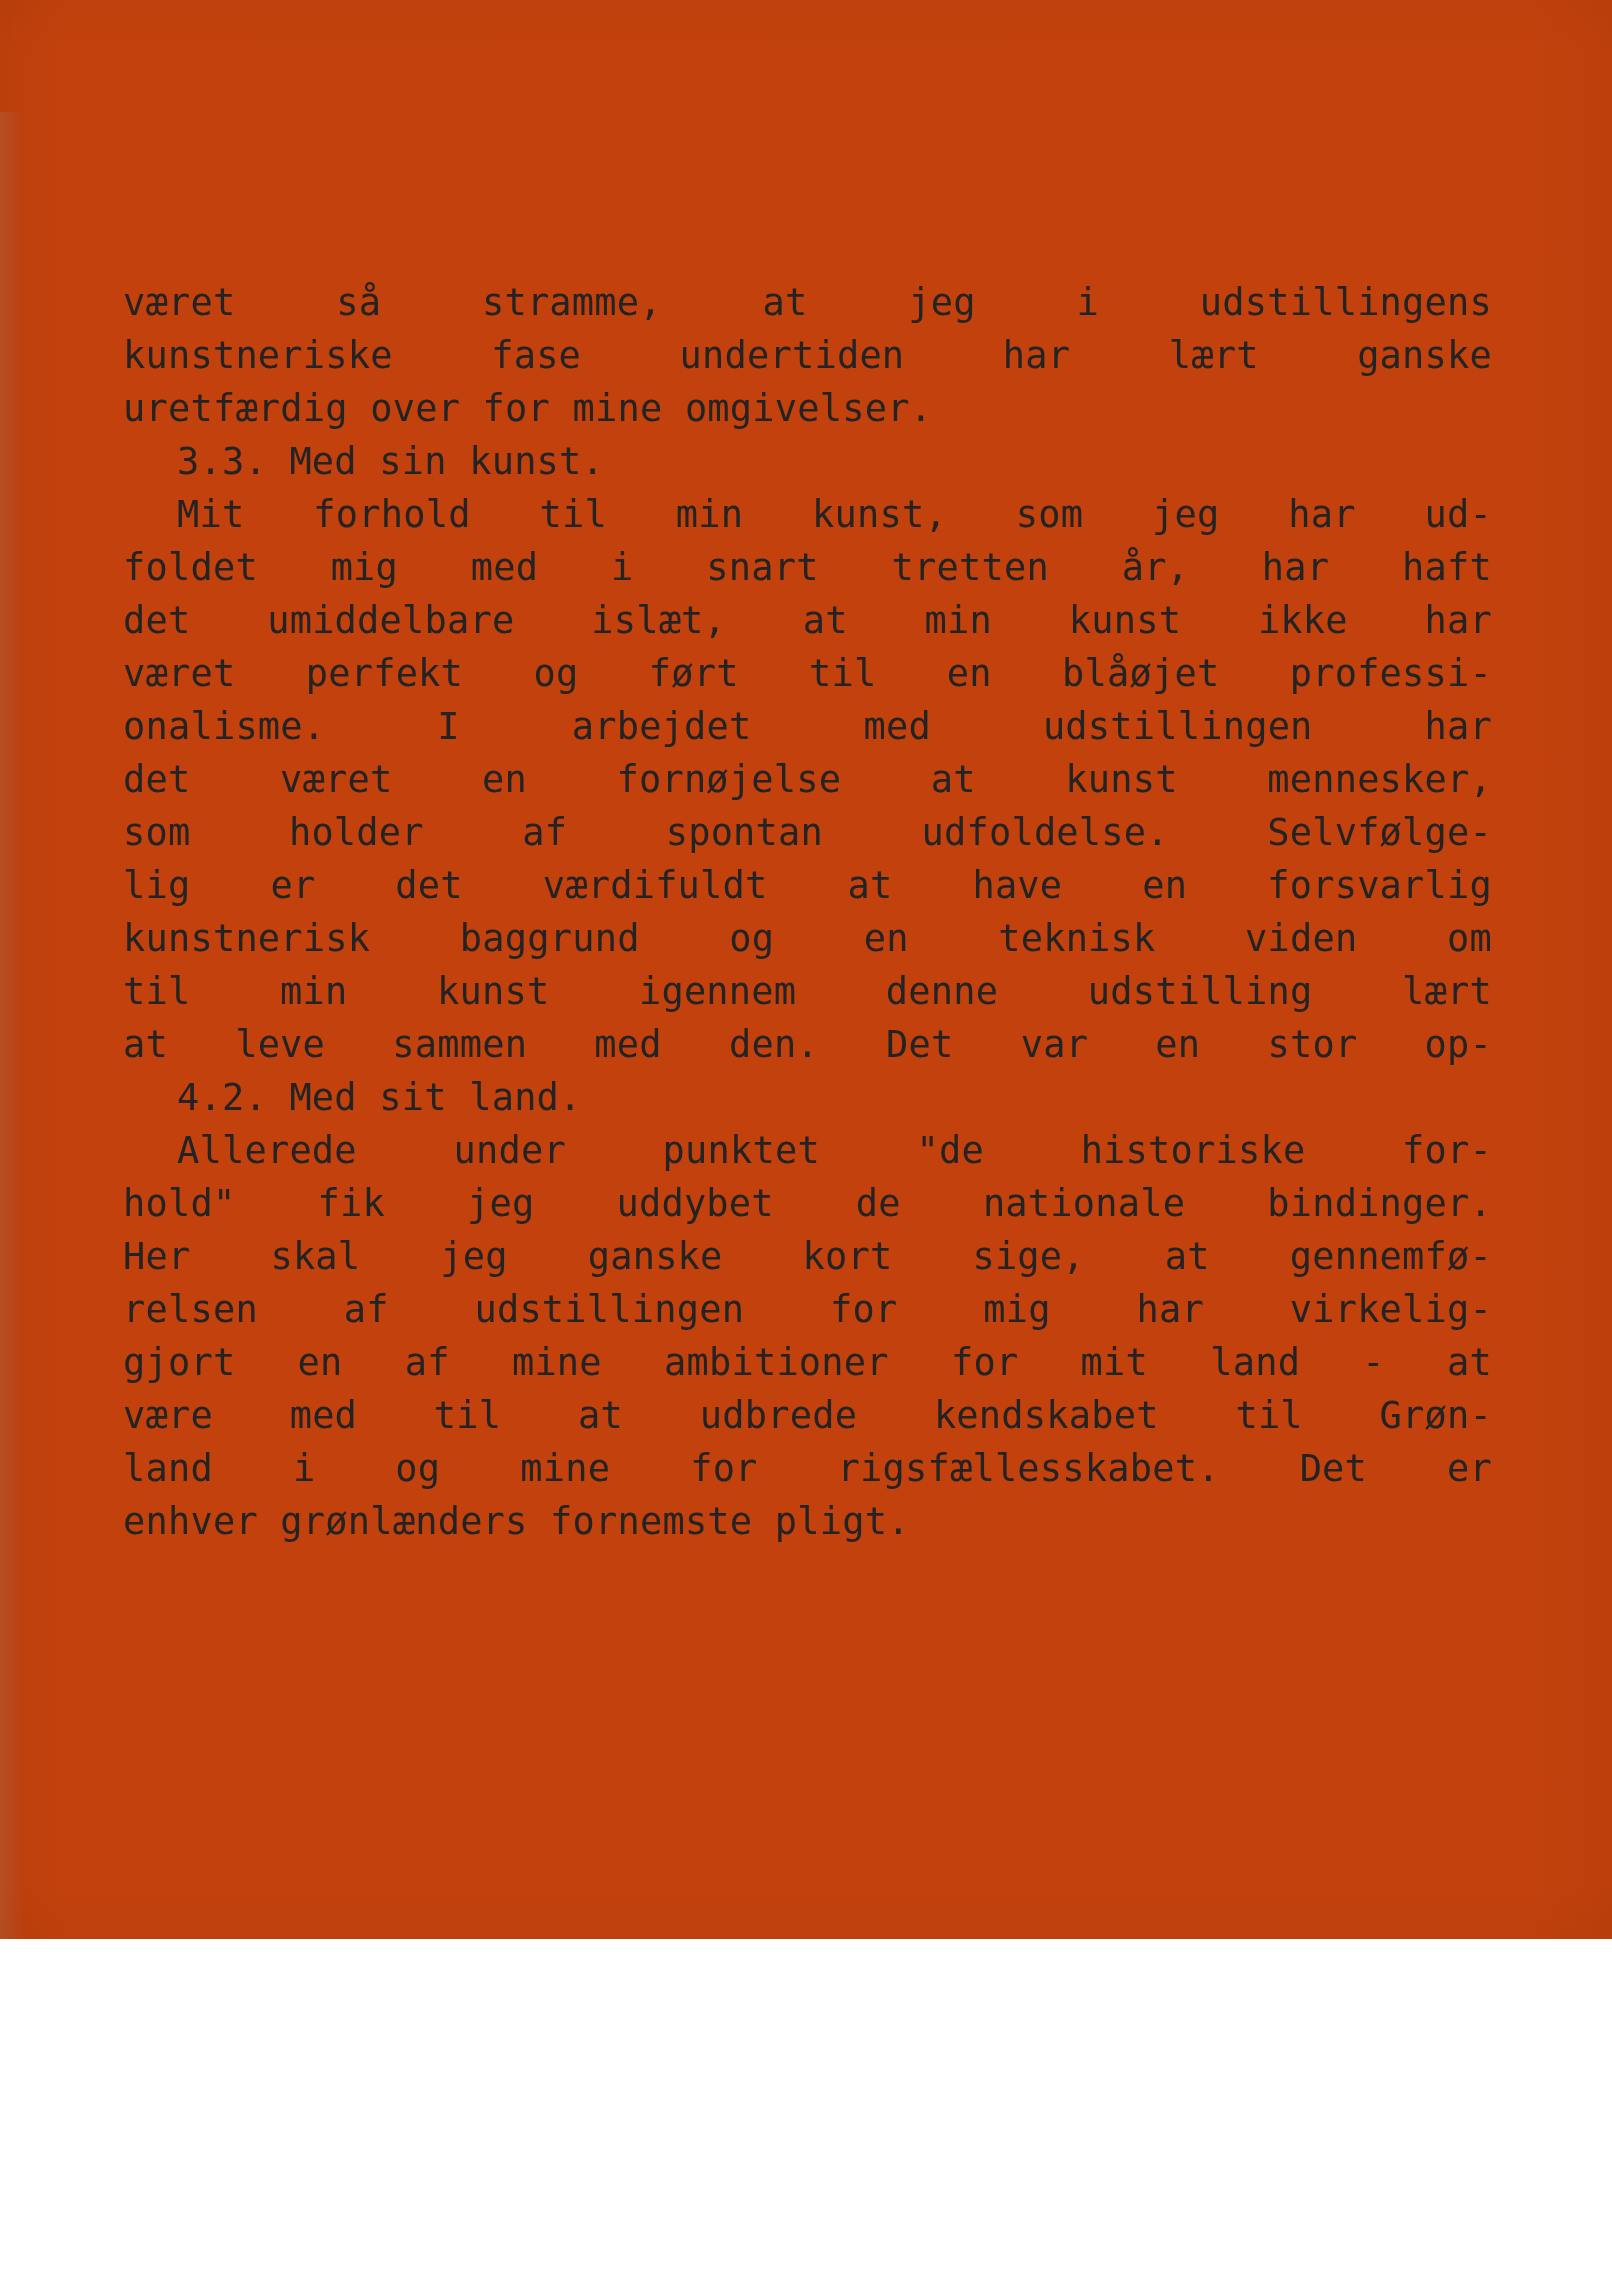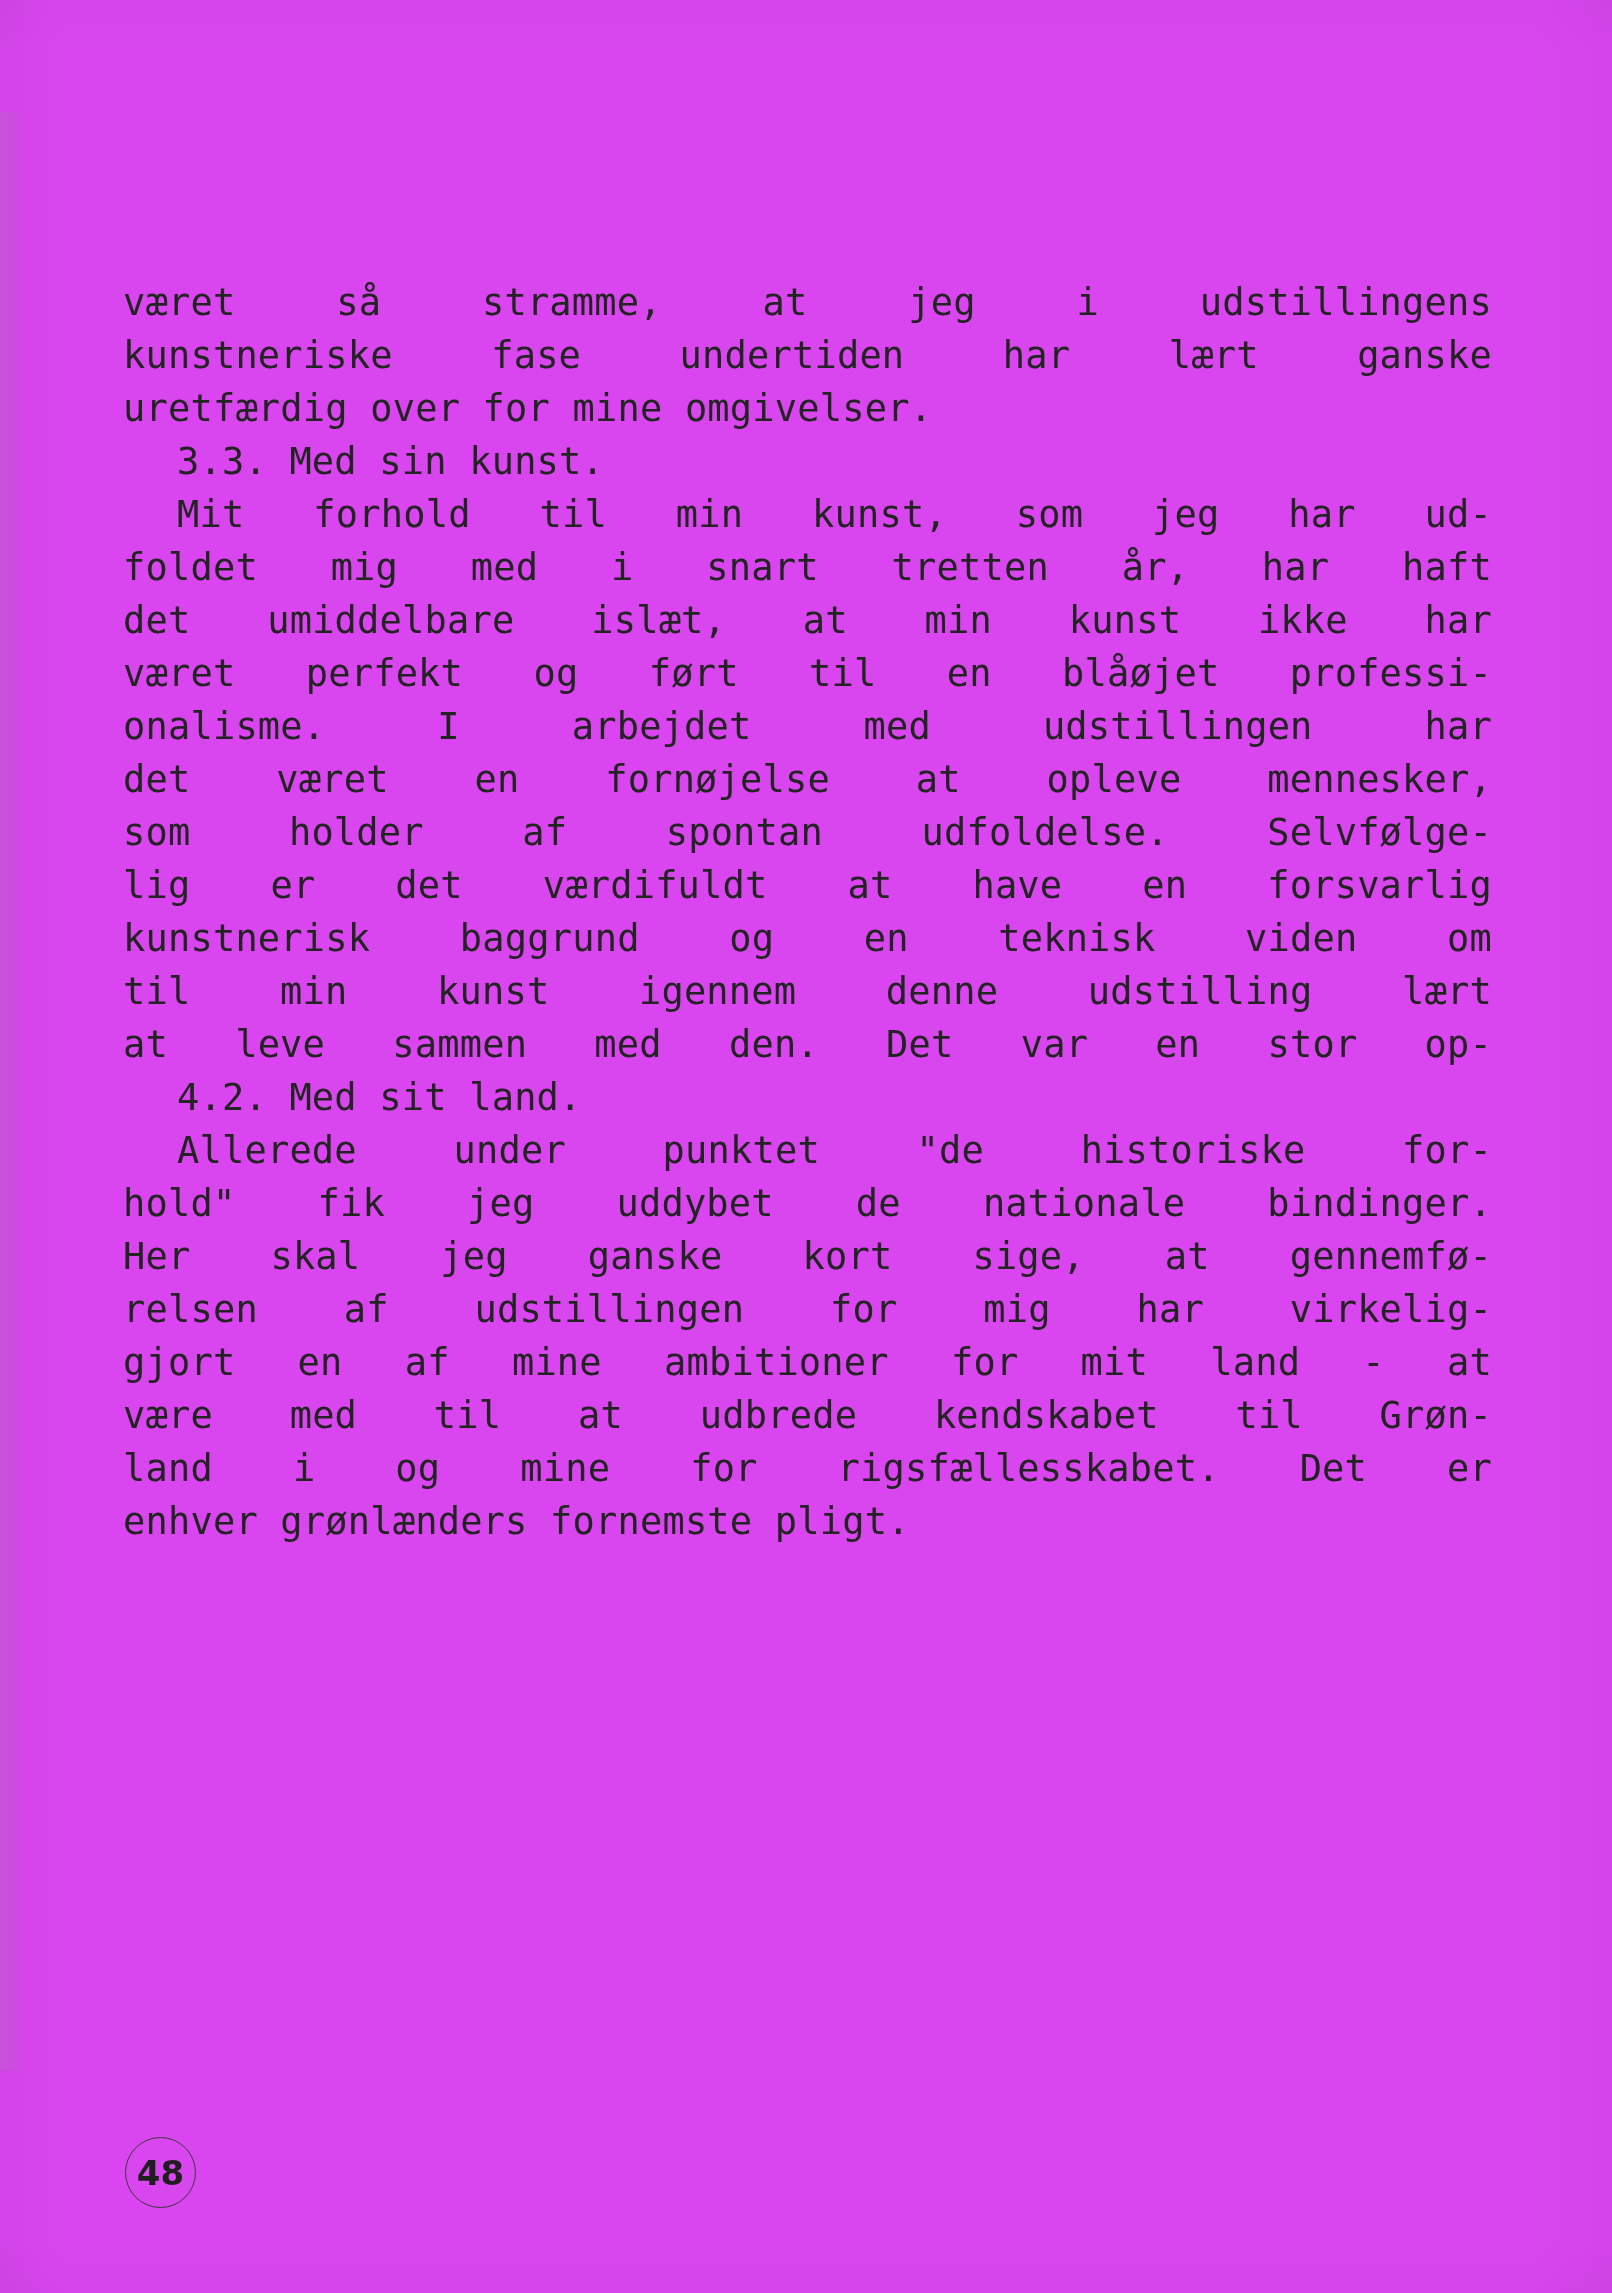--- a/index.html
+++ b/index.html
@@ -3,22 +3,22 @@
 <meta charset="utf-8">
 <style>
   html, body {
     margin: 0;
     padding: 0;
     background: #ffffff;
   }
   .page {
     position: relative;
     width: 1613px;
-    height: 2293px;
-    background: #d946ef;
+    height: 1939px;
+    background: #c2410c;
     overflow: hidden;
     font-family: "DejaVu Sans Mono", "Liberation Mono", monospace;
     color: #262626;
   }
   
   .scan-shade {
     position: absolute;
     inset: 0;
     pointer-events: none;
     background:
@@ -94,21 +94,21 @@
   <div class="text-body" id="text-body">
       <div class="line just">været så stramme, at jeg i udstillingens</div>
       <div class="line just">kunstneriske fase undertiden har lært ganske</div>
       <div class="line">uretfærdig over for mine omgivelser.</div>
       <div class="line indent">3.3. Med sin kunst.</div>
       <div class="line just indent">Mit forhold til min kunst, som jeg har ud-</div>
       <div class="line just">foldet mig med i snart tretten år, har haft</div>
       <div class="line just">det umiddelbare islæt, at min kunst ikke har</div>
       <div class="line just">været perfekt og ført til en blåøjet professi-</div>
       <div class="line just">onalisme.  I arbejdet med udstillingen har</div>
-      <div class="line just">det været en fornøjelse at opleve mennesker,</div>
+      <div class="line just">det været en fornøjelse at kunst mennesker,</div>
       <div class="line just">som holder af spontan udfoldelse. Selvfølge-</div>
       <div class="line just">lig er det værdifuldt at have en forsvarlig</div>
       <div class="line just">kunstnerisk baggrund og en teknisk viden om</div>
       <div class="line just">til min kunst igennem denne udstilling lært</div>
       <div class="line just">at leve sammen med den. Det var en stor op-</div>
       <div class="line indent">4.2. Med sit land.</div>
       <div class="line just indent">Allerede under punktet "de historiske for-</div>
       <div class="line just">hold" fik jeg uddybet de nationale bindinger.</div>
       <div class="line just">Her skal jeg ganske kort sige, at gennemfø-</div>
       <div class="line just">relsen af udstillingen for mig har virkelig-</div>

